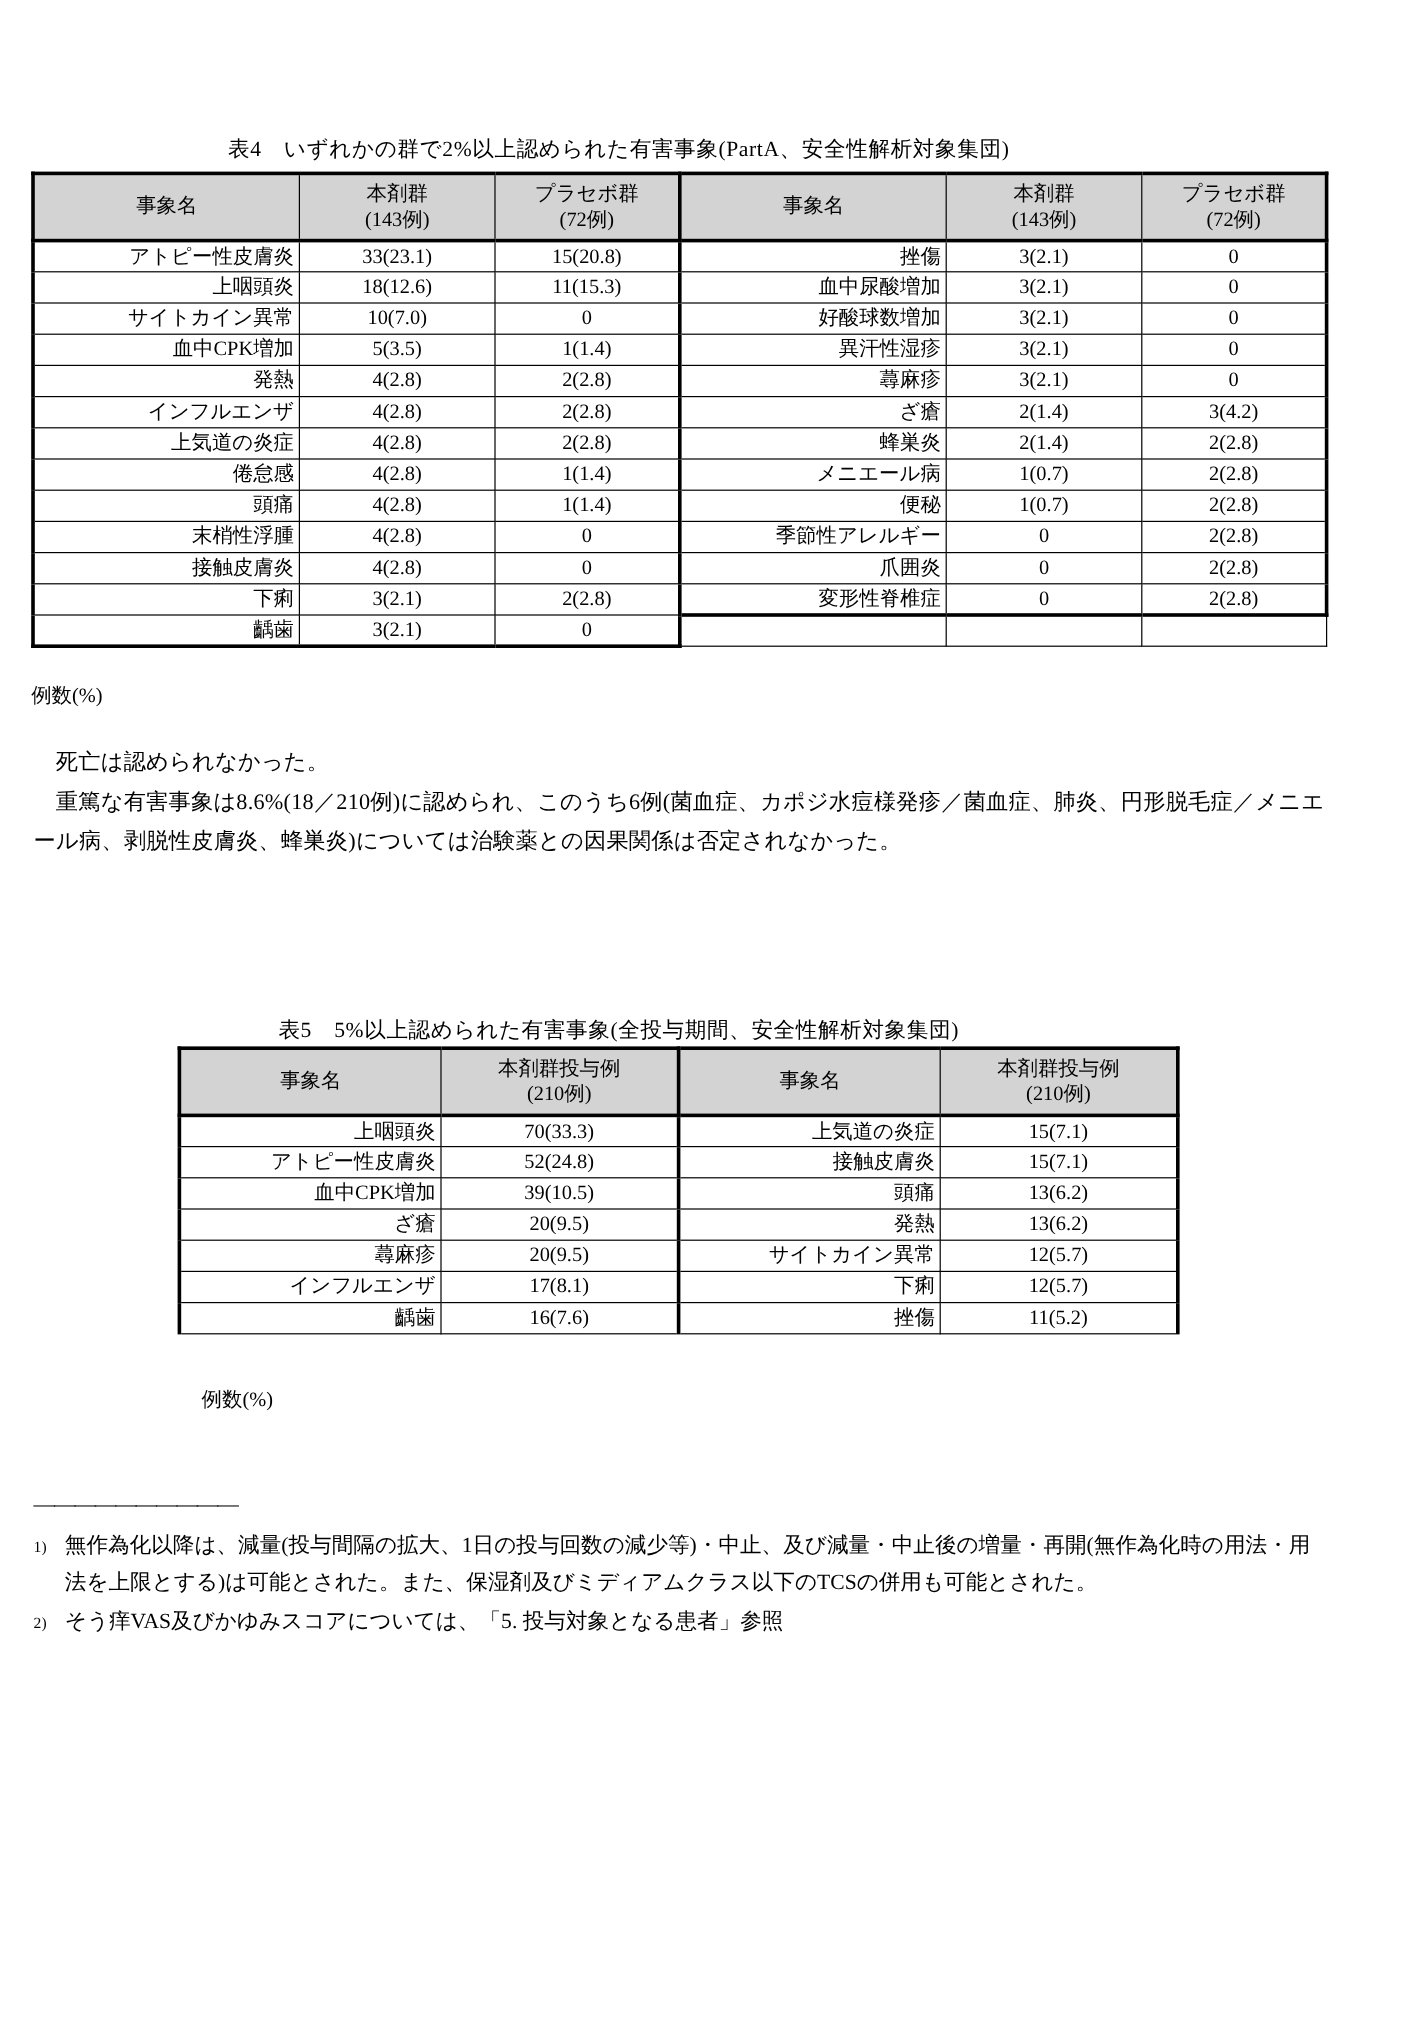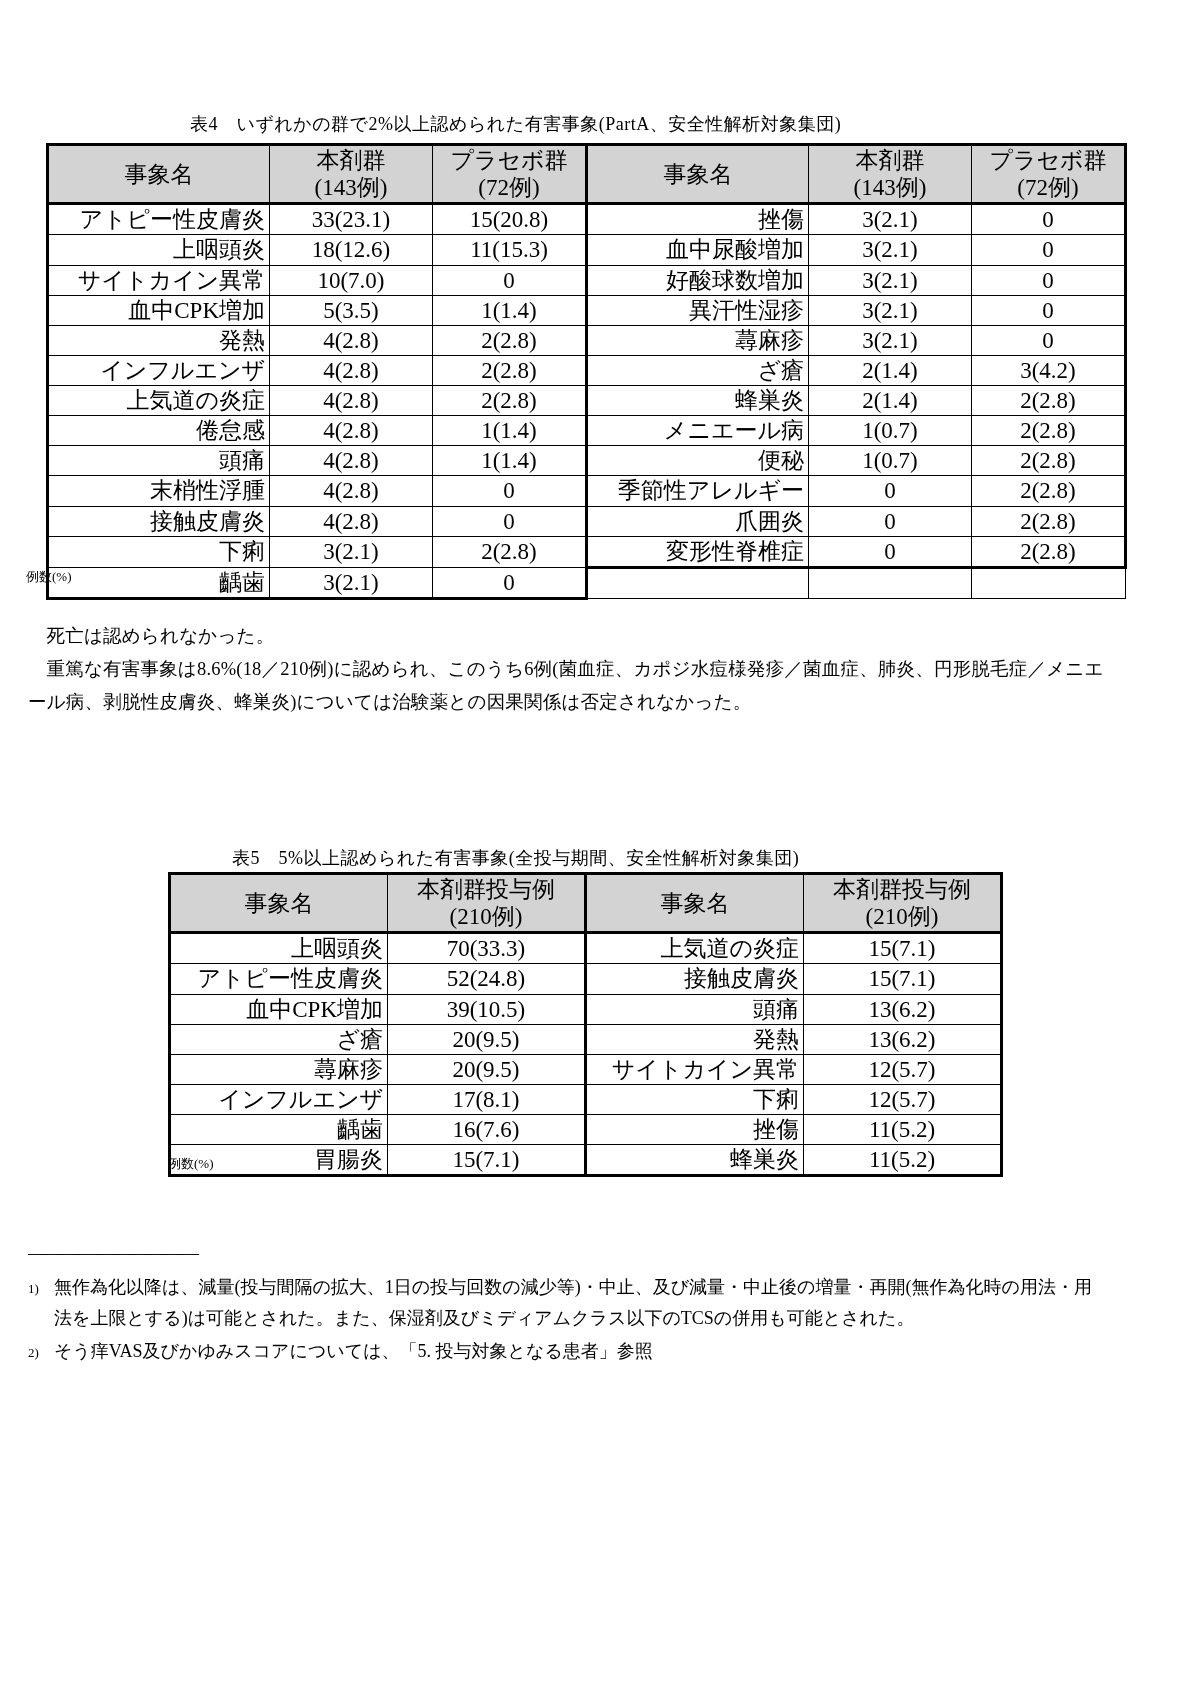--- a/index.html
+++ b/index.html
@@ -35,23 +35,22 @@
   }
   #caption-t5 {
     position: absolute;
     left: 232px;
     top: 846px;
   }
 
   
   table.grid {
     border-collapse: collapse;
-    font-size: 23px;
+    font-size: 17px;
     table-layout: fixed;
-    margin-left: 20px;
   }
   table.grid td, table.grid th {
     border: 1px solid #000;
     padding: 1px 4px;
     font-weight: normal;
     vertical-align: middle;
     line-height: 1.18;
     height: 26px;
     box-sizing: border-box;
   }
@@ -87,21 +86,21 @@
     left: 148px;
     top: 872px;
   }
   #table5 { width: 832px; }
   #table5 col.c5-ev { width: 218px; }
   #table5 col.c5-n  { width: 198px; }
 
   
   .note {
     position: absolute;
-    font-size: 13px;
+    font-size: 17px;
     text-align: right;
   }
   #note-t4 { left: 26px; top: 568px; }
   #note-t5 { left: 168px; top: 1155px; }
 
   
   #body-text {
     position: absolute;
     left: 28px;
     top: 620px;
@@ -359,26 +358,20 @@
             <td class="num thick-right">17(8.1)</td>
             <td class="ev">下痢</td>
             <td class="num thick-right">12(5.7)</td>
           </tr>
           <tr>
             <td class="ev thick-left">齲歯</td>
             <td class="num thick-right">16(7.6)</td>
             <td class="ev">挫傷</td>
             <td class="num thick-right">11(5.2)</td>
           </tr>
-          <tr>
-            <td class="ev thick-left thick-bot">胃腸炎</td>
-            <td class="num thick-right thick-bot">15(7.1)</td>
-            <td class="ev thick-bot">蜂巣炎</td>
-            <td class="num thick-right thick-bot">11(5.2)</td>
-          </tr>
         </tbody>
     </table>
   </div>
 
   <div class="note" id="note-t5">例数(%)</div>
 
   <div id="footnote-rule">――――――――――</div>
 
   <div id="footnotes">
       <div class="fn-row">

